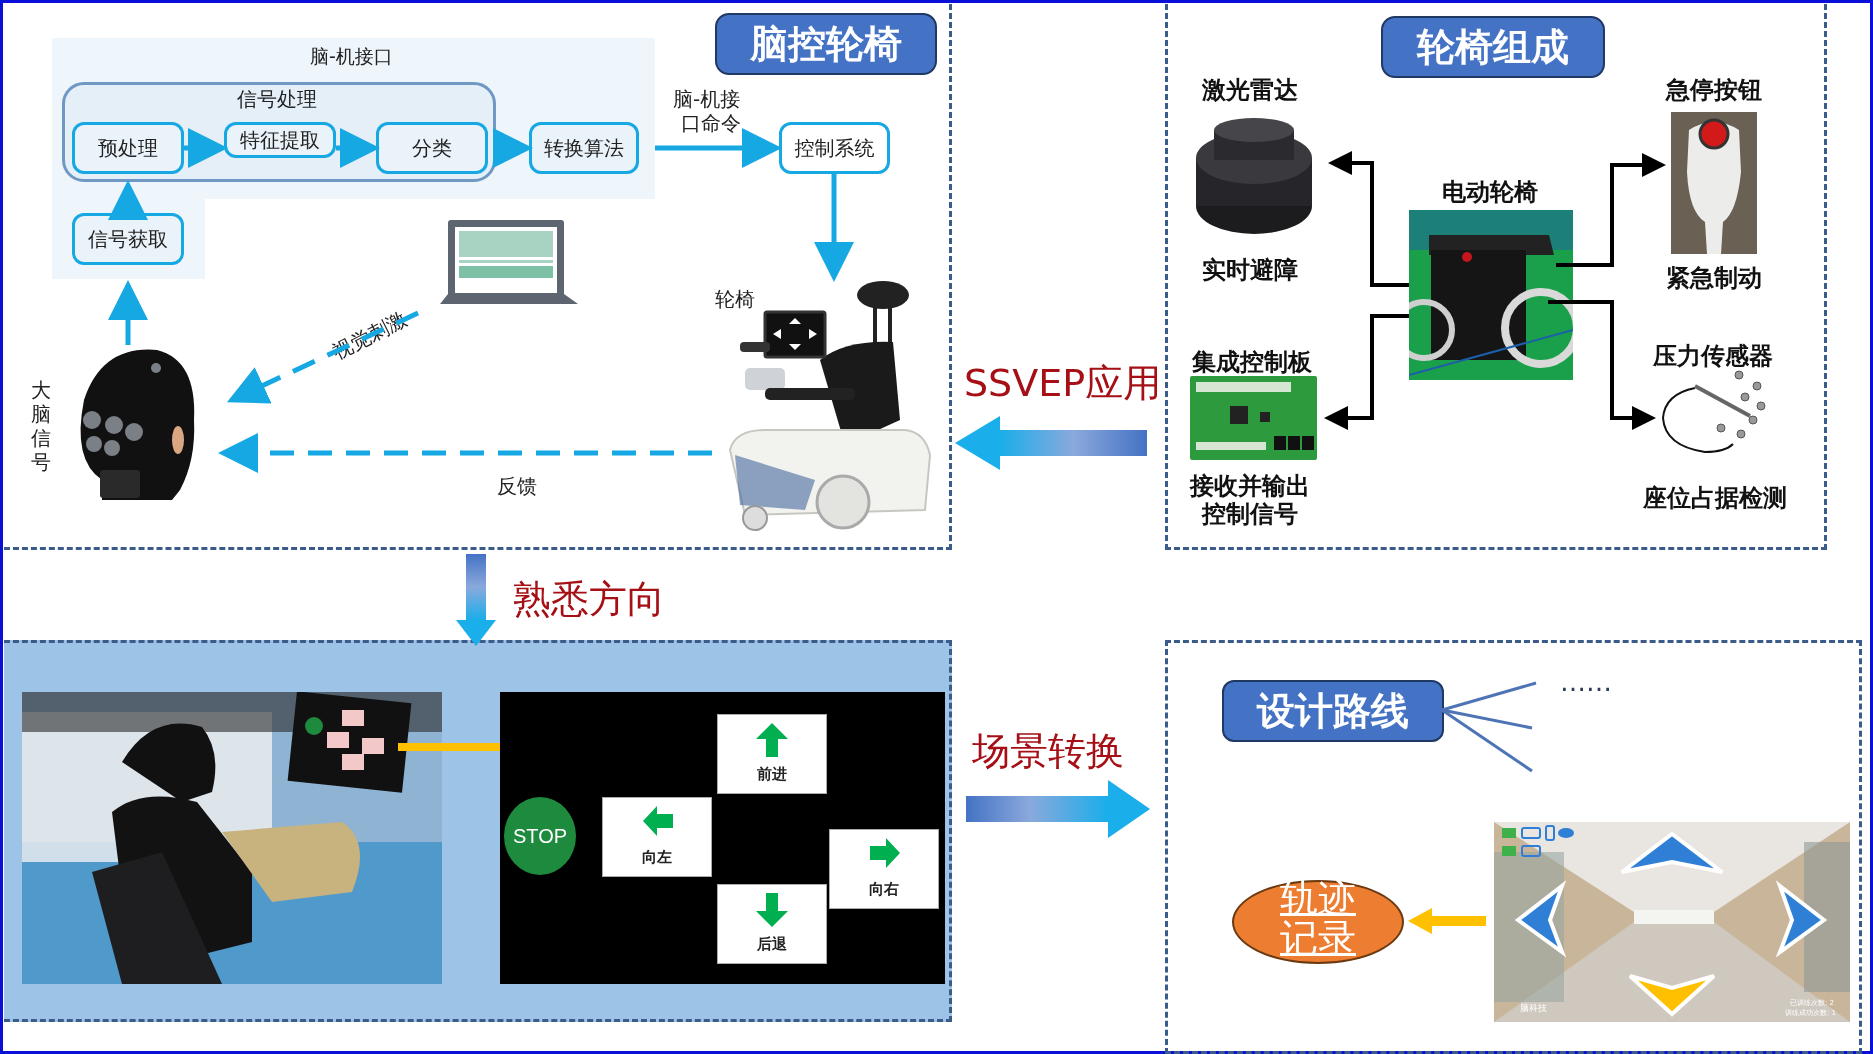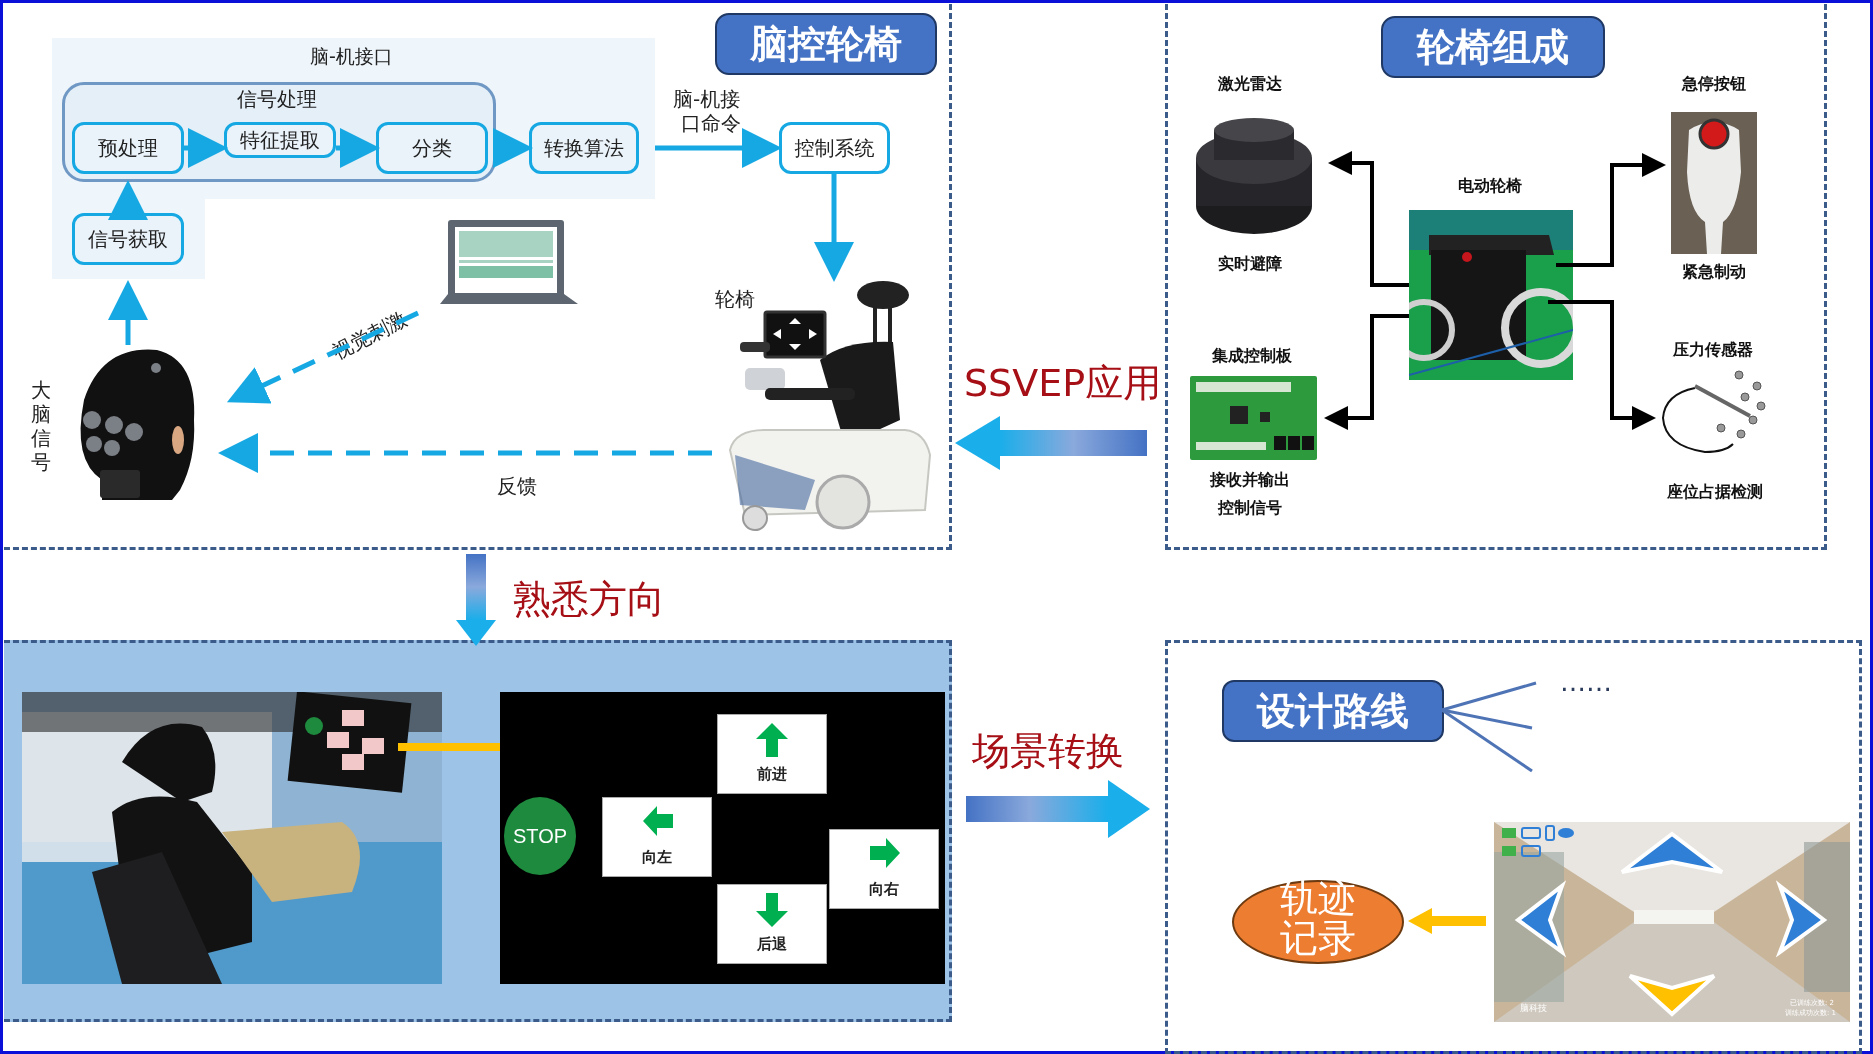--- a/index.html
+++ b/index.html
@@ -5,21 +5,21 @@
   html,body{margin:0;padding:0;background:#fff;}
   body{width:1873px;height:1054px;position:relative;overflow:hidden;font-family:"DejaVu Sans","Liberation Sans",sans-serif;color:#222;}
   .abs{position:absolute;}
   #frame{left:0;top:0;width:1867px;height:1048px;border:3px solid #0a10d8;}
   .dashbox{position:absolute;border:3px dashed #3b5b8a;box-sizing:border-box;}
   .title-pill{position:absolute;background:#4472c4;border:2px solid #1f3864;border-radius:14px;color:#fff;display:flex;align-items:center;justify-content:center;font-size:38px;font-weight:bold;}
   .bmi-bg{position:absolute;background:#eef5fb;}
   .flow-box{position:absolute;border:3px solid #16a8e2;border-radius:12px;background:#eaf3fa;display:flex;align-items:center;justify-content:center;font-size:20px;color:#222;box-sizing:border-box;}
   .sp-group{position:absolute;border:3px solid #7098c4;border-radius:22px;background:#e4eff8;box-sizing:border-box;}
   .lbl{position:absolute;font-size:20px;color:#222;white-space:nowrap;}
-  .bold-lbl{position:absolute;font-size:16px;font-weight:bold;color:#111;white-space:nowrap;text-align:center;}
+  .bold-lbl{position:absolute;font-size:24px;font-weight:bold;color:#111;white-space:nowrap;text-align:center;}
   .red-lbl{position:absolute;font-size:38px;color:#a50f15;white-space:nowrap;}
   svg.full{position:absolute;left:0;top:0;}
 </style>
 </head>
 <body>
 
 <div id="frame" class="abs"></div>
 
 <div class="dashbox" style="left:4px;top:4px;width:948px;height:546px;border-top:none;border-left:none;"></div>
 
@@ -219,21 +219,21 @@
 <div class="title-pill" style="left:1222px;top:680px;width:218px;height:58px;border-radius:12px;">设计路线</div>
 <svg class="abs" style="left:1440px;top:675px;" width="100" height="100" viewBox="0 0 100 100">
   <line x1="2" y1="35" x2="96" y2="8" stroke="#4f74b6" stroke-width="3"></line>
   <line x1="2" y1="35" x2="92" y2="53" stroke="#4f74b6" stroke-width="3"></line>
   <line x1="2" y1="35" x2="92" y2="96" stroke="#4f74b6" stroke-width="3"></line>
 </svg>
 <div class="abs" style="left:1560px;top:660px;font-size:38px;line-height:44px;color:#2a3b5c;">
   <div style="font-size:26px;">……</div>
 </div>
 
-<div class="abs" style="left:1232px;top:880px;width:168px;height:80px;border-radius:50%;background:#ed7d31;border:2px solid #6b3a10;color:#fff;text-align:center;font-size:38px;line-height:40px;">
+<div class="abs" style="left:1232px;top:880px;width:168px;height:80px;border-radius:50%;background:#ed7d31;border:2px solid #6b3a10;color:#fff;text-align:center;font-size:38px;line-height:40px;text-decoration:underline;">
   <div style="margin-top:-4px;">轨迹</div>
   <div>记录</div>
 </div>
 <svg class="abs" style="left:1408px;top:906px;" width="80" height="30" viewBox="0 0 80 30">
   <polygon points="0,15 24,2 24,10 78,10 78,20 24,20 24,28" fill="#ffc000"></polygon>
 </svg>
 
 <svg class="abs" style="left:1494px;top:822px;" width="356" height="200" viewBox="0 0 356 200">
   <rect width="356" height="200" fill="#c9b59a"></rect>
   <polygon points="0,0 356,0 220,90 140,90" fill="#e9e6e1"></polygon>

